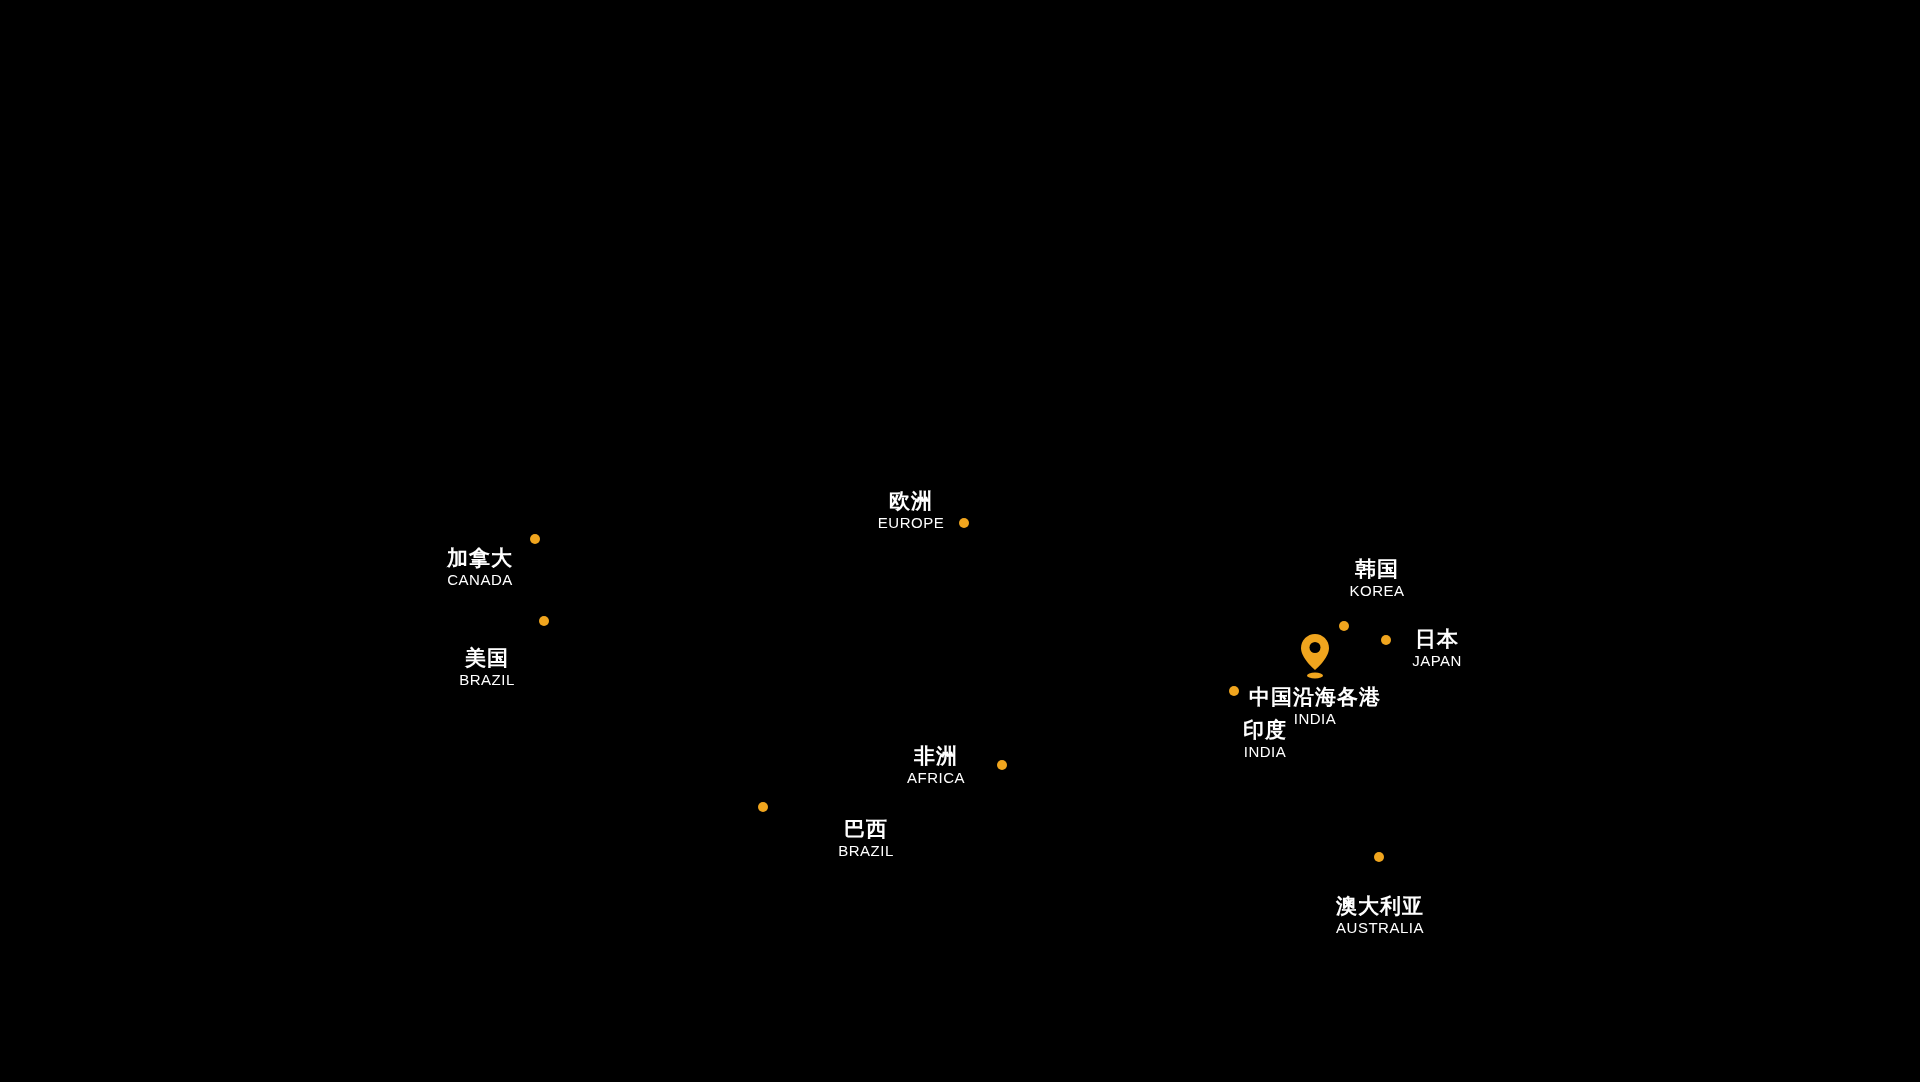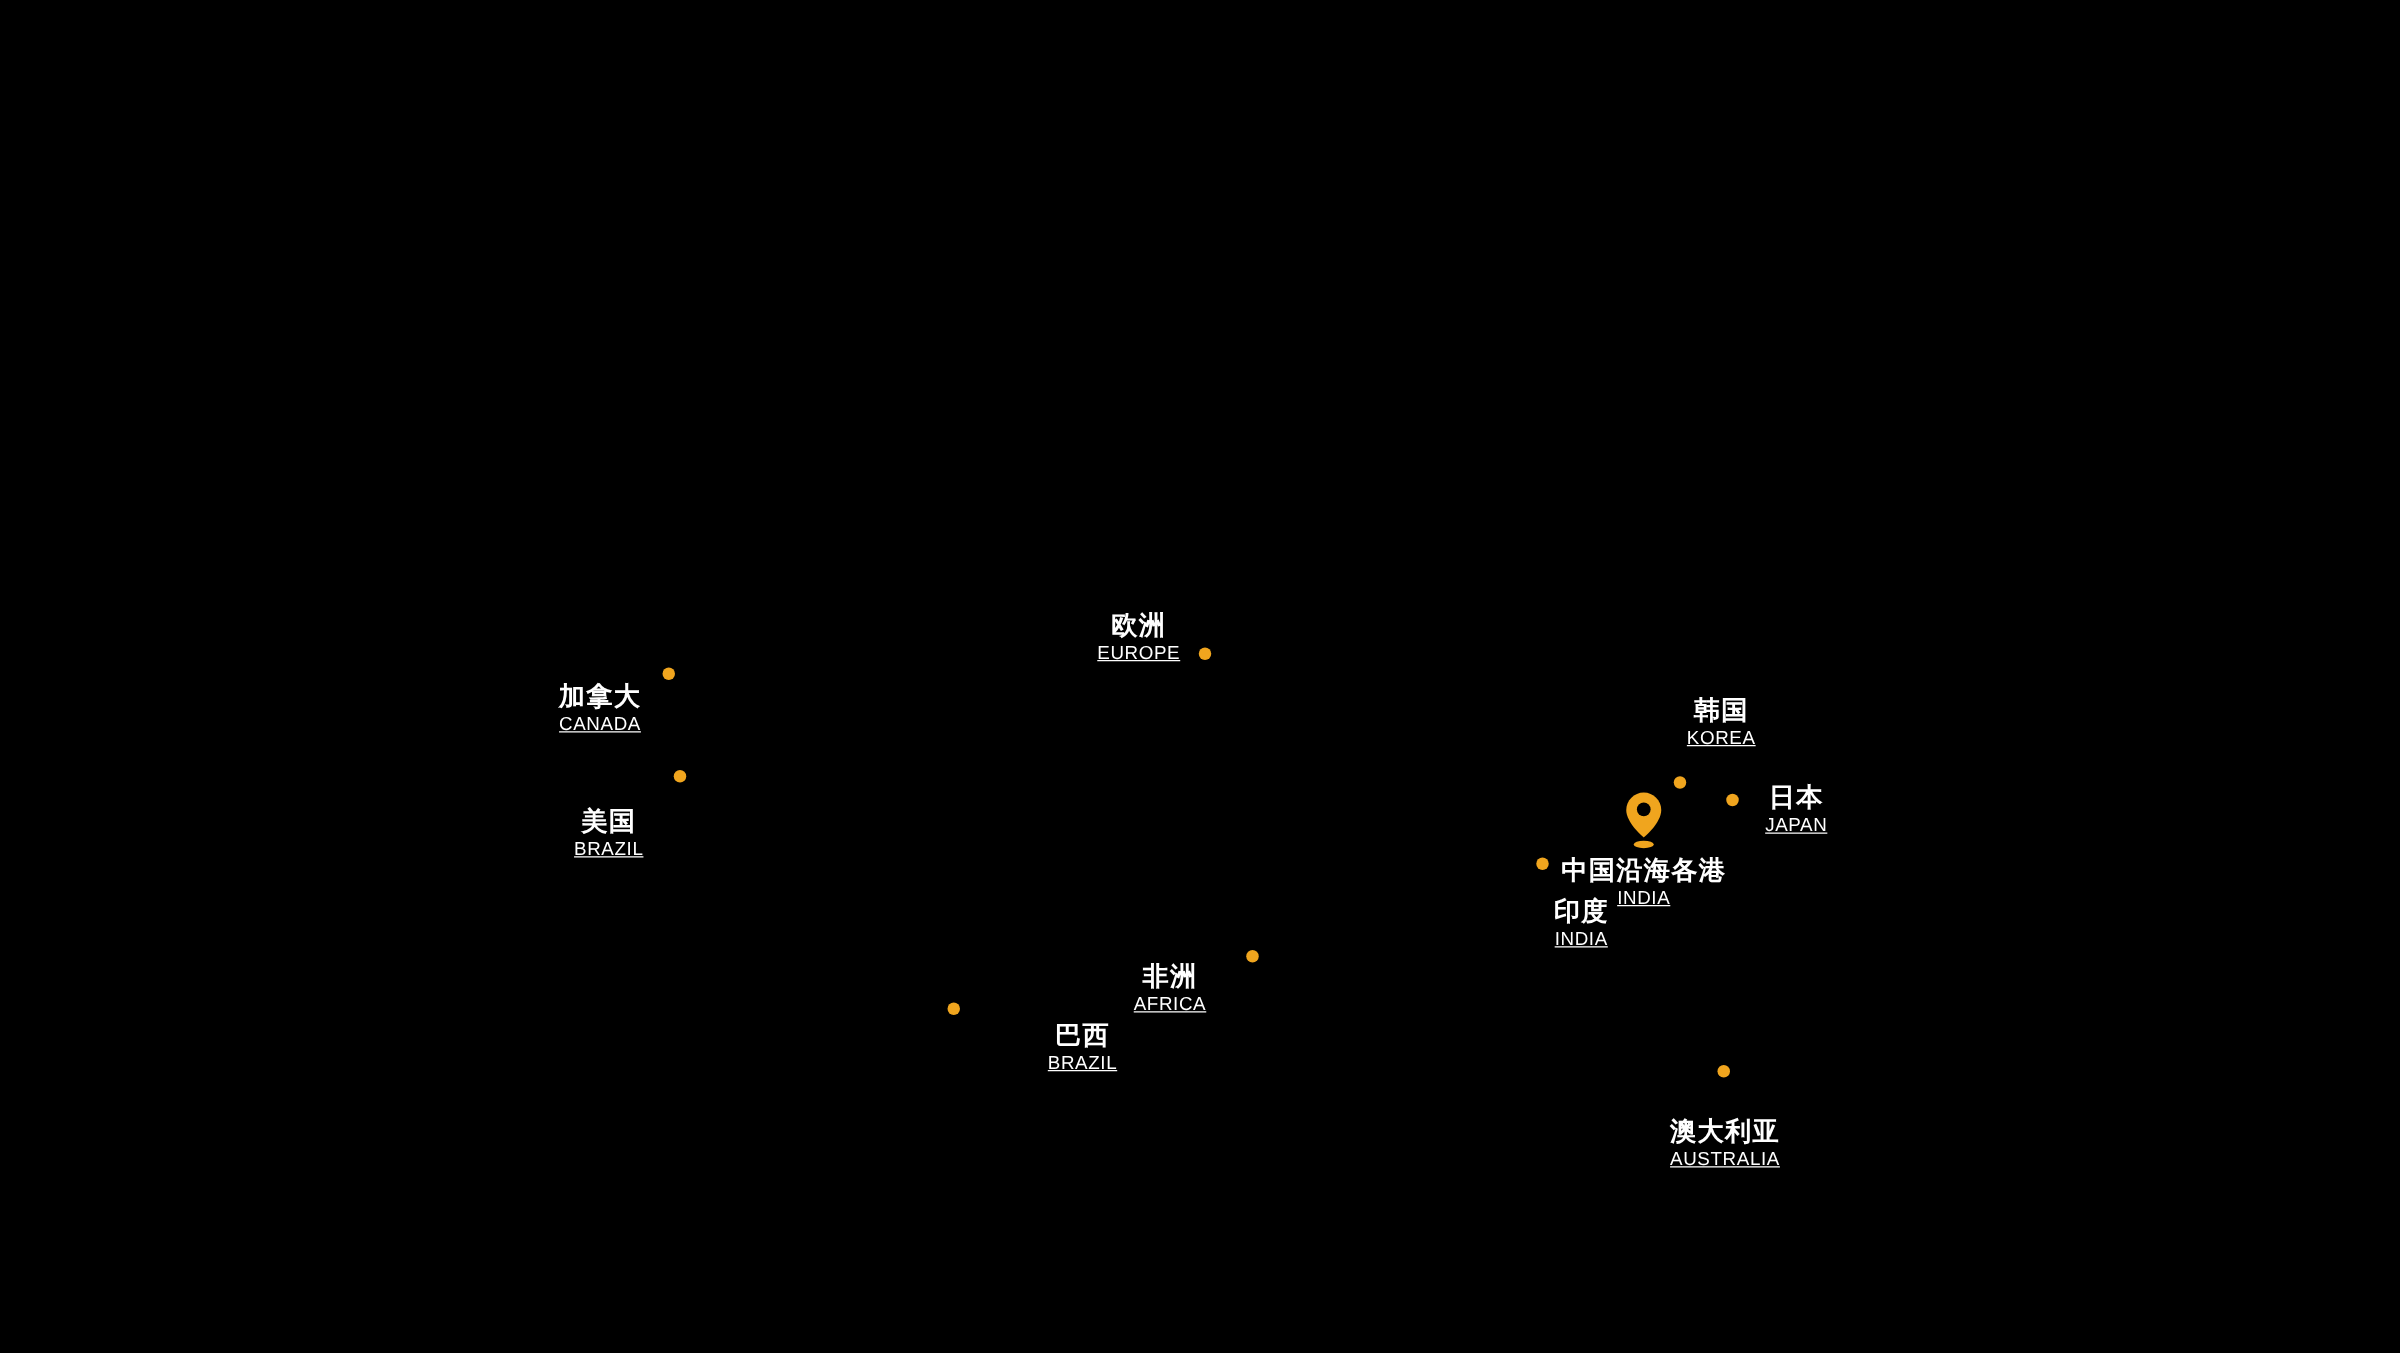--- a/index.html
+++ b/index.html
@@ -61,30 +61,29 @@
     font-size: 21px;
     font-weight: 700;
     line-height: 24px;
     letter-spacing: 1px;
   }
   .label .en {
     font-size: 15px;
     font-weight: 400;
     line-height: 20px;
     letter-spacing: 0.5px;
-    text-decoration: underline;
   }
   #label-canada    { left: 480px;  top: 546px; }
   #label-america   { left: 487px;  top: 646px; }
   #label-europe    { left: 911px;  top: 489px; }
   #label-korea     { left: 1345px; top: 557px; margin-left: 32px; }
   #label-japan     { left: 1437px; top: 627px; }
   #label-china     { left: 1315px; top: 685px; }
   #label-india     { left: 1220px; top: 718px; margin-left: 45px; }
-  #label-africa    { left: 936px;  top: 770px; }
+  #label-africa    { left: 936px;  top: 744px; }
   #label-brazil    { left: 866px;  top: 817px; }
   #label-australia { left: 1380px; top: 894px; }
 </style>
 </head>
 <body>
 
 <div class="map-stage">
 
   <span class="dot" id="dot-canada"></span>
   <span class="dot" id="dot-america"></span>

